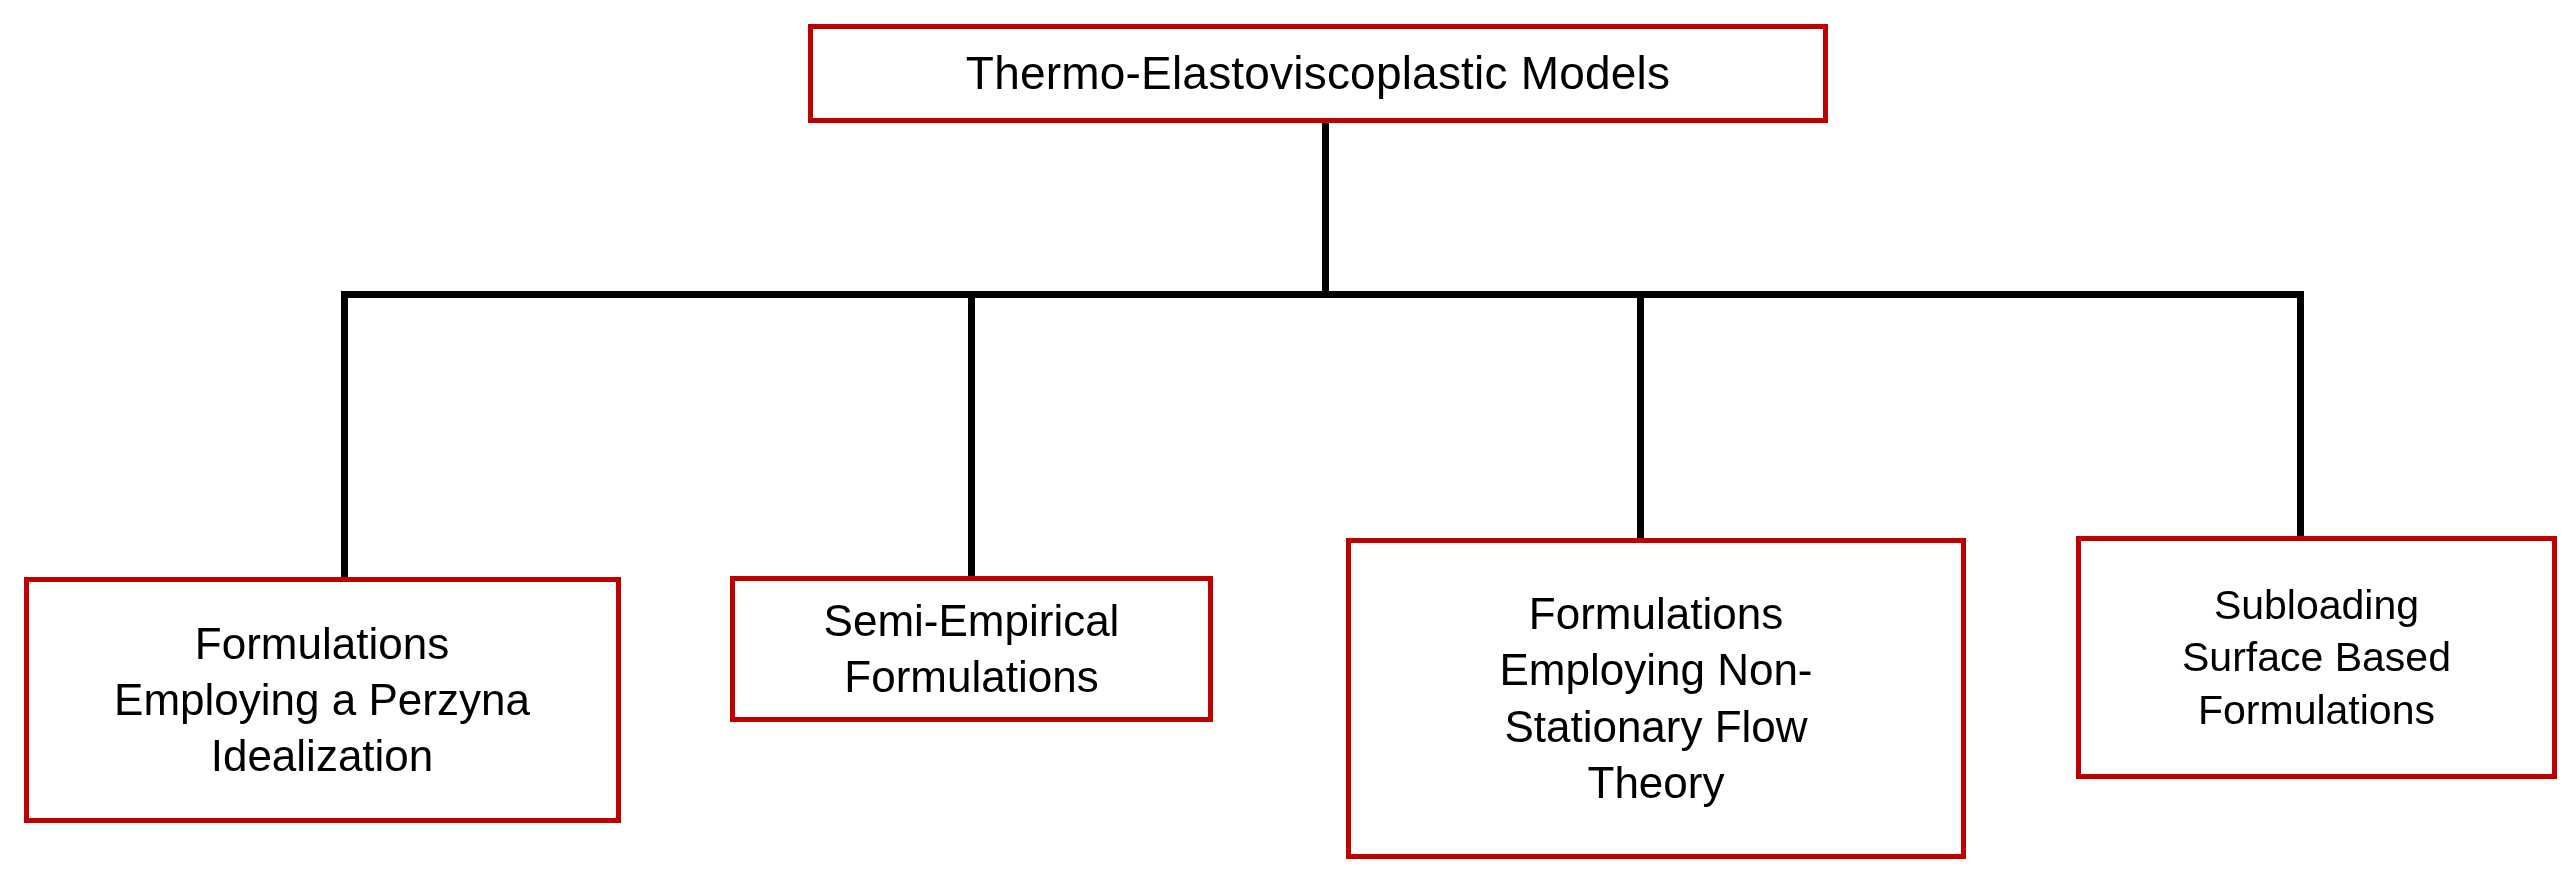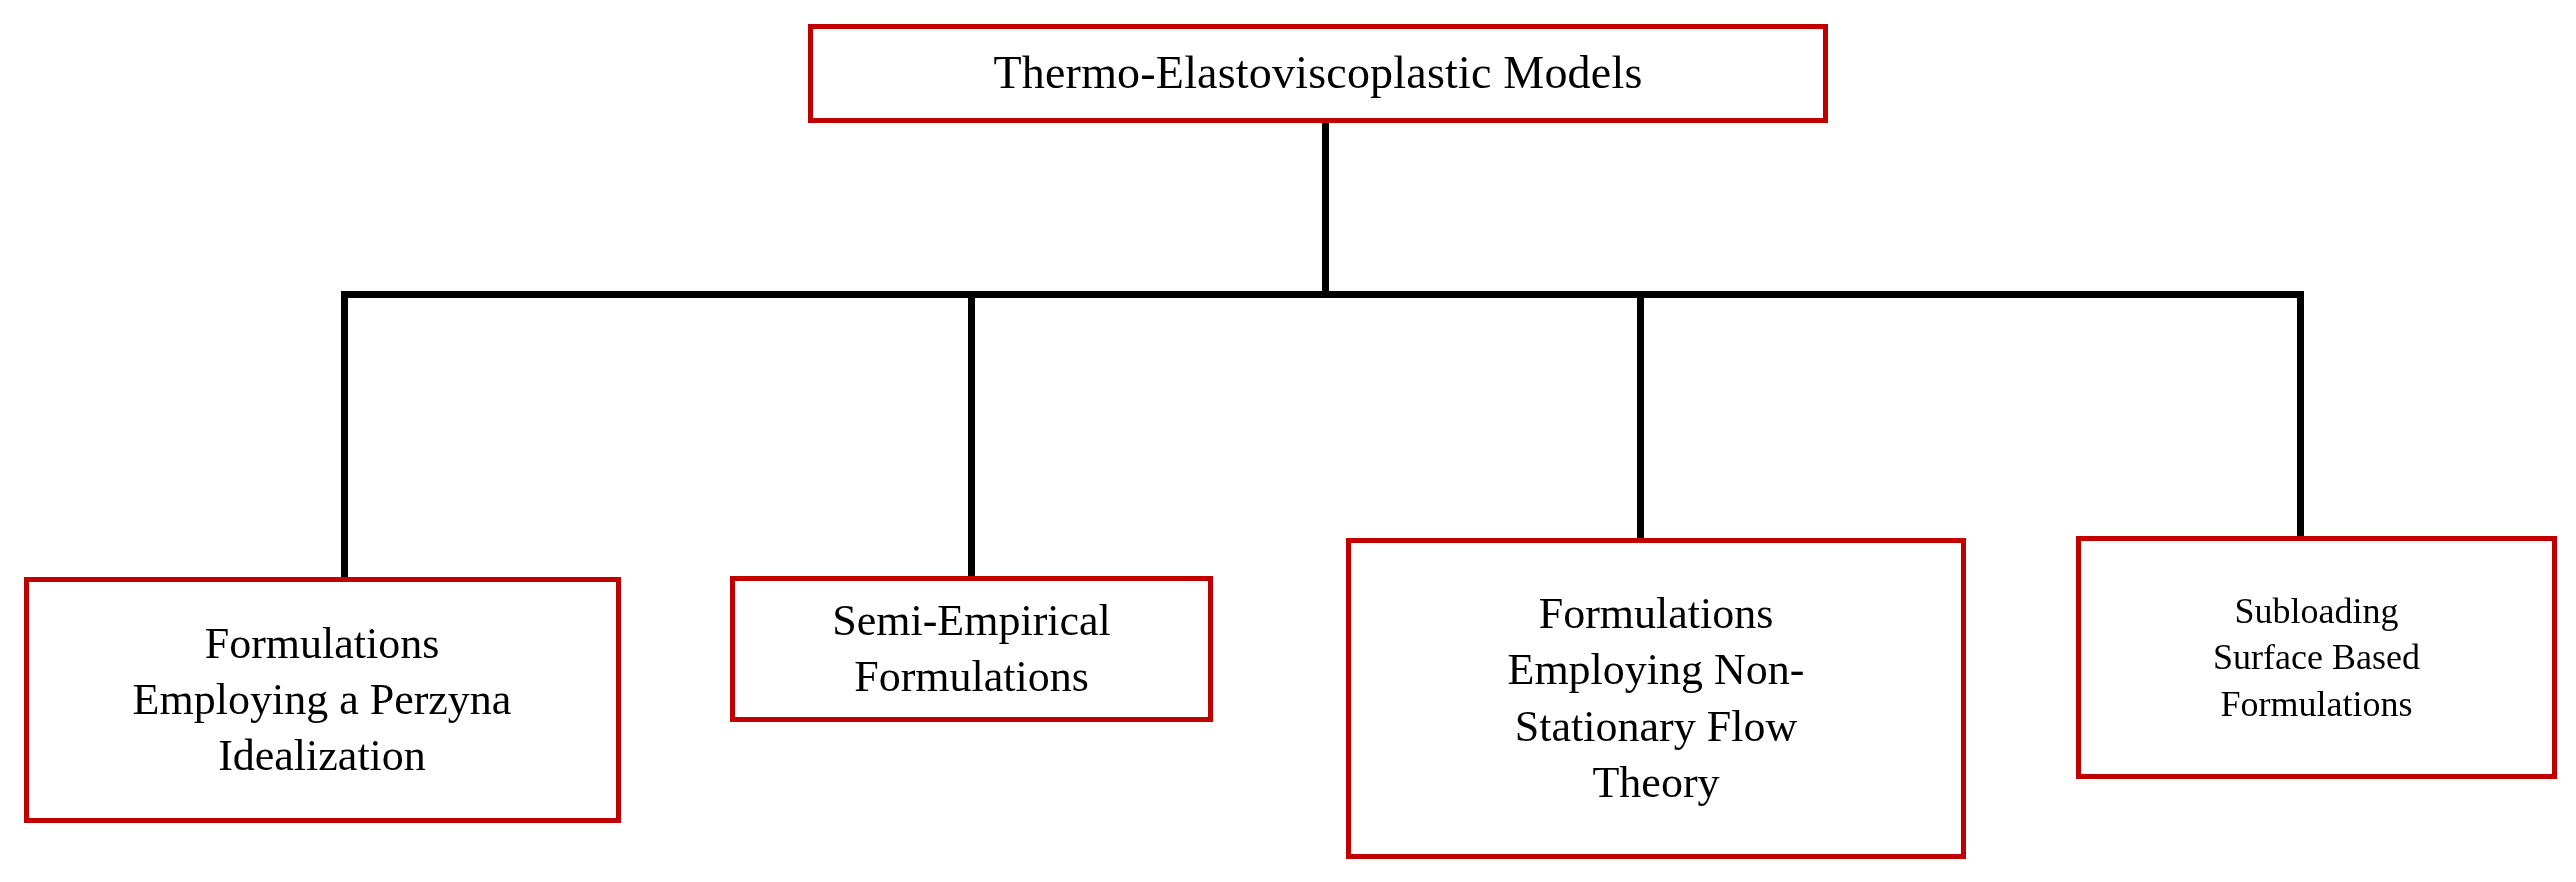--- a/index.html
+++ b/index.html
@@ -8,21 +8,21 @@
     padding: 0;
     background: #ffffff;
   }
 
   #diagram-canvas {
     position: relative;
     width: 2576px;
     height: 882px;
     background: #ffffff;
     overflow: hidden;
-    font-family: Liberation Serif, serif;
+    font-family: Liberation Sans, sans-serif;
   }
 
   
   .node-box {
     position: absolute;
     box-sizing: border-box;
     background: #ffffff;
     border: 5.5px solid #c00000;
     display: flex;
     align-items: center;
@@ -89,21 +89,21 @@
   }
 
   
   #node-leaf-3 {
     left: 2076px;
     top: 536px;
     width: 481px;
     height: 243px;
   }
   #node-leaf-3 .node-label {
-    font-size: 36px;
+    font-size: 41px;
     line-height: 1.28;
   }
 
   
   .connector {
     position: absolute;
     background: #000000;
     z-index: 1;
   }
 

